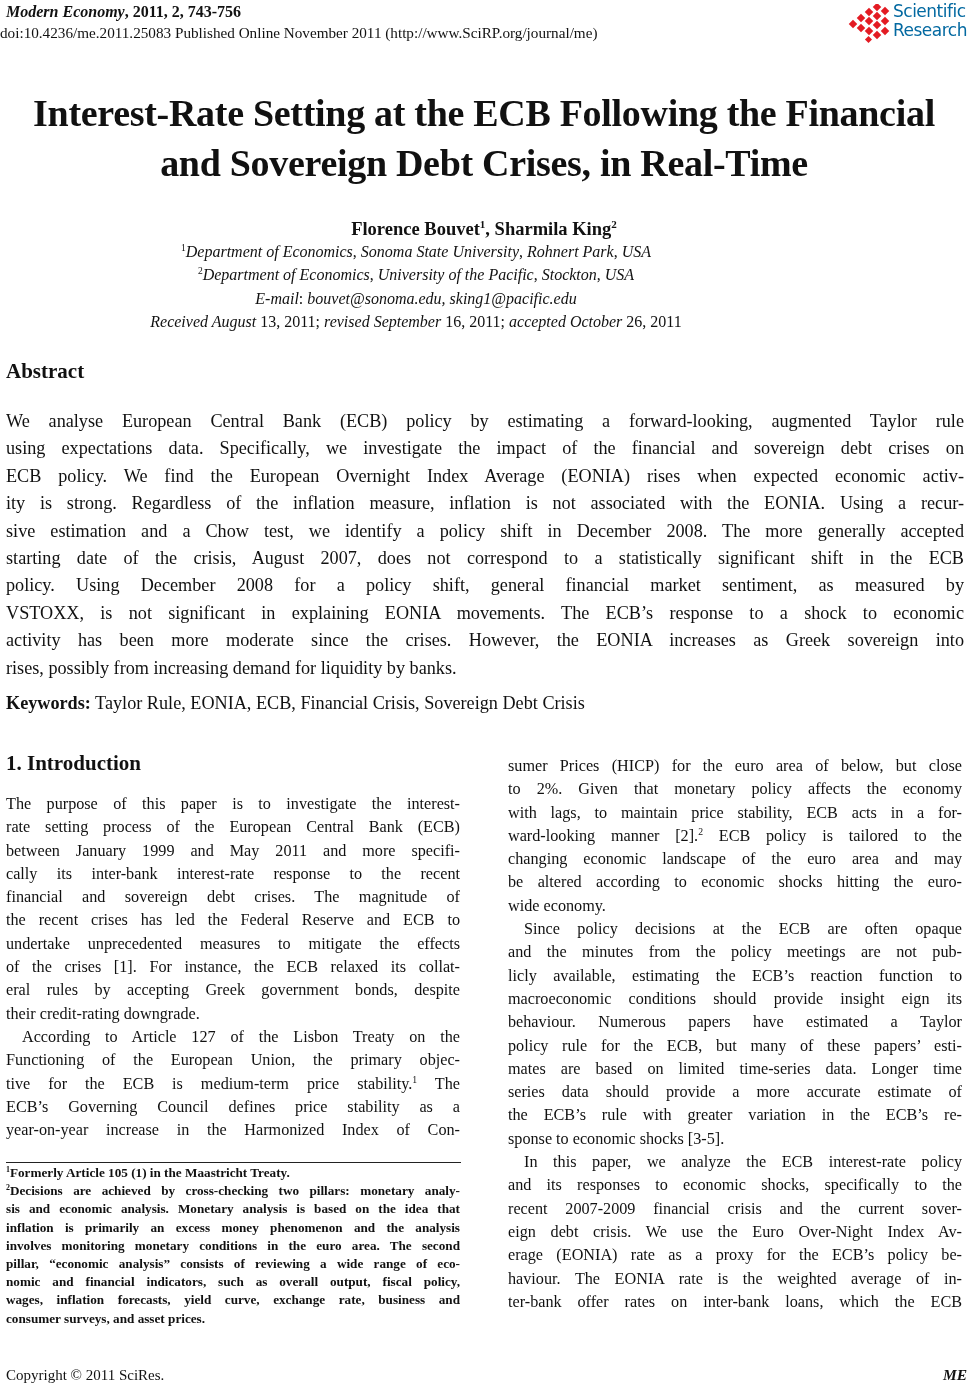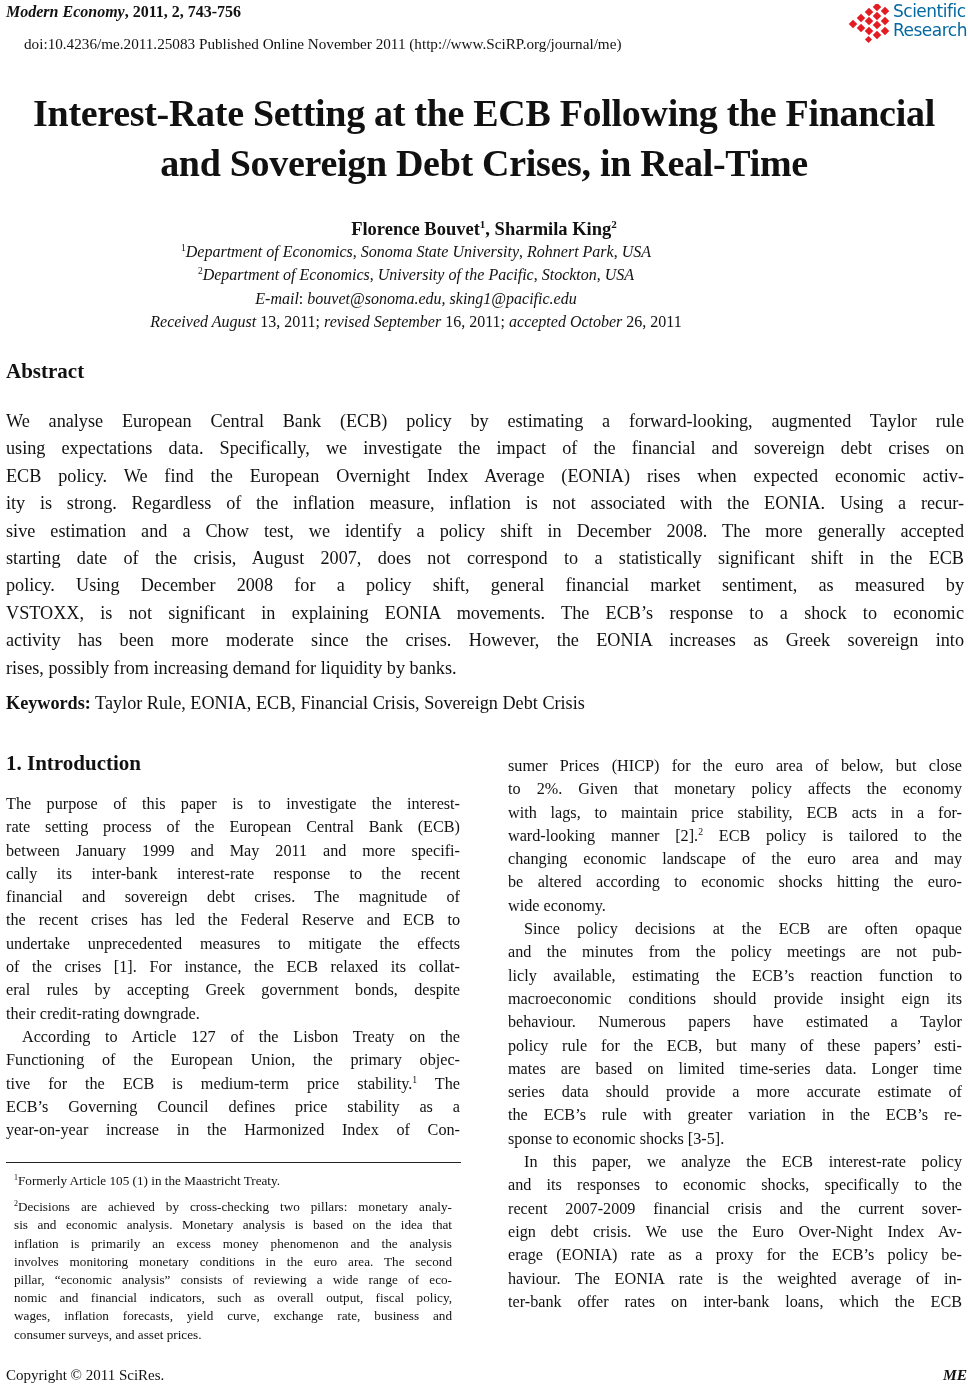--- a/index.html
+++ b/index.html
@@ -4,21 +4,21 @@
 <style>
   html, body { margin: 0; padding: 0; background: #ffffff; }
   body {
     width: 968px; height: 1389px; position: relative; overflow: hidden;
     font-family: "Liberation Serif", "DejaVu Serif", serif; color: #111;
   }
   .abs { position: absolute; }
   .journal-line1 { left: 6px; top: 2px; font-size: 16px; line-height: 20px; }
   .journal-line1 .jname { font-style: italic; font-weight: bold; }
   .journal-line1 .jnum { font-weight: bold; }
-  .journal-line2 { left: 24px; top: 23px; font-size: 15.2px; line-height: 20px; margin-top: 11px; }
+  .journal-line2 { left: 0; top: 23px; font-size: 15.2px; line-height: 20px; }
 
   .logo { left: 848px; top: 2px; width: 120px; height: 44px; }
   .logo svg { position: absolute; left: 0; top: 2px; }
   .logo-text { position: absolute; left: 45px; top: 0; font-family: "DejaVu Sans", "Liberation Sans", sans-serif;
     font-size: 17px; line-height: 19px; color: #0369a1; letter-spacing: -0.5px; }
 
   .title { left: 0; width: 968px; top: 88px; text-align: center; font-weight: bold;
     font-size: 38px; line-height: 50px; letter-spacing: -0.3px; }
 
   .authors { left: 0; width: 968px; top: 218px; text-align: center; font-weight: bold; font-size: 18.5px; line-height: 22px; }
@@ -33,21 +33,21 @@
   .keywords b { font-weight: bold; }
 
   .section-heading { left: 6px; top: 750px; font-weight: bold; font-size: 21px; line-height: 26px; }
 
   .col { width: 454px; font-size: 16.2px; line-height: 23.3px; text-align: justify; hyphens: none; }
   .col-left { left: 6px; top: 793px; }
   .col-right { left: 508px; top: 755px; }
 
   .fn-rule { left: 6px; top: 1162px; width: 455px; height: 0; border-top: 1.2px solid #222; }
   .footnotes { left: 6px; top: 1164px; width: 454px; font-size: 13.2px; line-height: 18.2px; text-align: justify; }
-  .footnotes p { margin: 8px; }
+  .footnotes p { margin: 0; font-weight: bold; }
 
   .footer-left { left: 6px; top: 1366px; font-size: 15px; line-height: 18px; }
   .footer-right { left: 943px; top: 1366px; font-size: 15.5px; line-height: 18px; font-style: italic; font-weight: bold; }
   .jline { display: block; text-align: justify; text-align-last: justify; }
   .jline.last { text-align-last: left; }
 </style>
 </head>
 <body>
 
 <div class="abs journal-line1">

